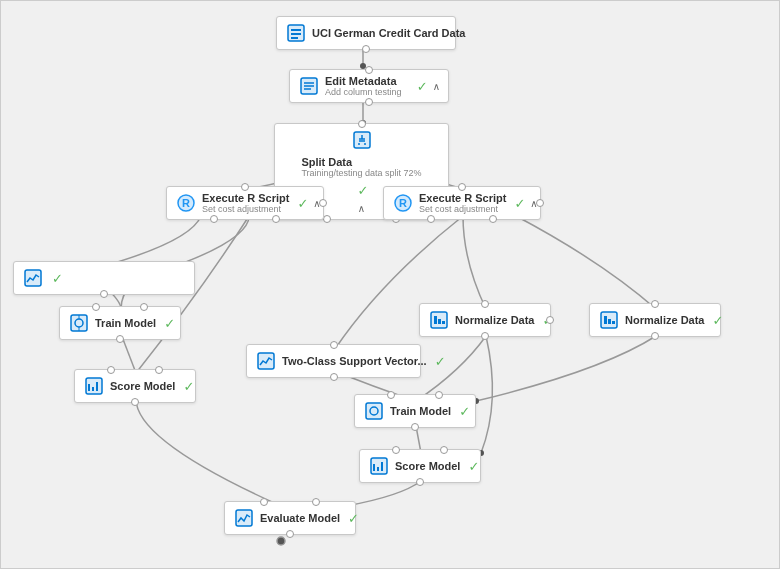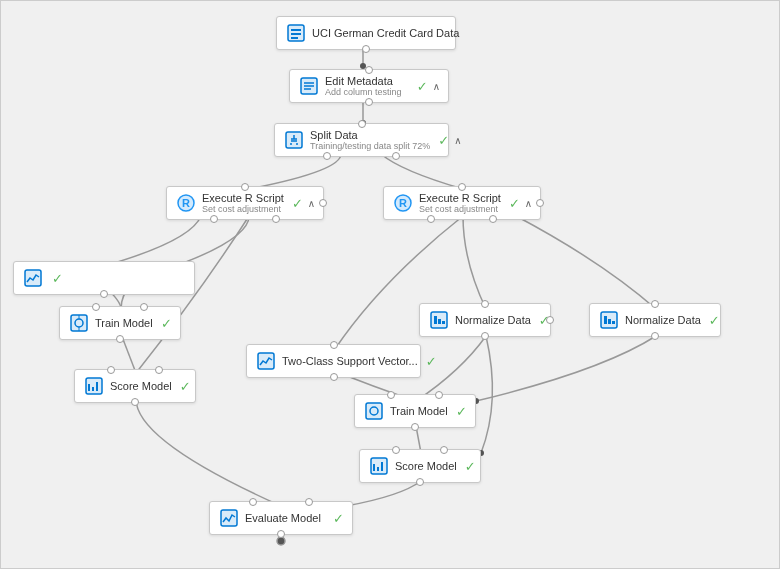--- a/index.html
+++ b/index.html
@@ -40,21 +40,21 @@
     }
     .node-icon svg {
       width: 20px;
       height: 20px;
     }
     .node-text {
       flex: 1;
     }
     .node-title {
       font-size: 11px;
-      font-weight: 400;
+      font-weight: 700;
       color: #333;
       white-space: nowrap;
     }
     .node-subtitle {
       font-size: 9px;
       color: #888;
       white-space: nowrap;
     }
     .node-check {
       color: #5cb85c;
@@ -188,21 +188,21 @@
     </div>
     <div class="node-text">
       <div class="node-title">Edit Metadata</div>
       <div class="node-subtitle">Add column testing</div>
     </div>
     <span class="node-check">✓</span>
     <span class="node-caret">∧</span>
     <div class="node-port port-bottom"></div>
   </div>
 
-  <div class="node" style="left:273px; top:122px; width:175px;">
+  <div class="node" style="left:273px; top:122px; width:175px;flex-direction:column;">
     <div class="node-port port-top"></div>
     <div class="node-icon">
       <svg viewBox="0 0 20 20">
           <rect x="2" y="2" width="16" height="16" rx="2" fill="#0078d4" opacity="0.15"></rect>
           <rect x="2" y="2" width="16" height="16" rx="2" fill="none" stroke="#0078d4" stroke-width="1.5"></rect>
           <path d="M10 5 L10 9 M7 9 L13 9 M7 11 L10 11 M13 11 L10 11 M7 13 L7 15 M13 13 L13 15" stroke="#0078d4" stroke-width="1.5" fill="none"></path>
         </svg>
     </div>
     <div class="node-text">
       <div class="node-title">Split Data</div>
@@ -386,21 +386,21 @@
           <line x1="13" y1="15" x2="13" y2="6" stroke="#0078d4" stroke-width="2"></line>
         </svg>
     </div>
     <div class="node-text">
       <div class="node-title">Score Model</div>
     </div>
     <span class="node-check">✓</span>
     <div class="node-port port-bottom"></div>
   </div>
 
-  <div class="node" style="left:208px; top:500px; width:144px;">
+  <div class="node" style="left:223px; top:500px; width:132px;">
     <div class="node-port port-top" style="left:30%;"></div>
     <div class="node-port port-top" style="left:70%;"></div>
     <div class="node-icon">
       <svg viewBox="0 0 20 20">
           <rect x="2" y="2" width="16" height="16" rx="2" fill="#0078d4" opacity="0.15"></rect>
           <rect x="2" y="2" width="16" height="16" rx="2" fill="none" stroke="#0078d4" stroke-width="1.5"></rect>
           <path d="M4 14 L7 10 L10 13 L13 7 L16 9" stroke="#0078d4" stroke-width="1.5" fill="none"></path>
         </svg>
     </div>
     <div class="node-text">

